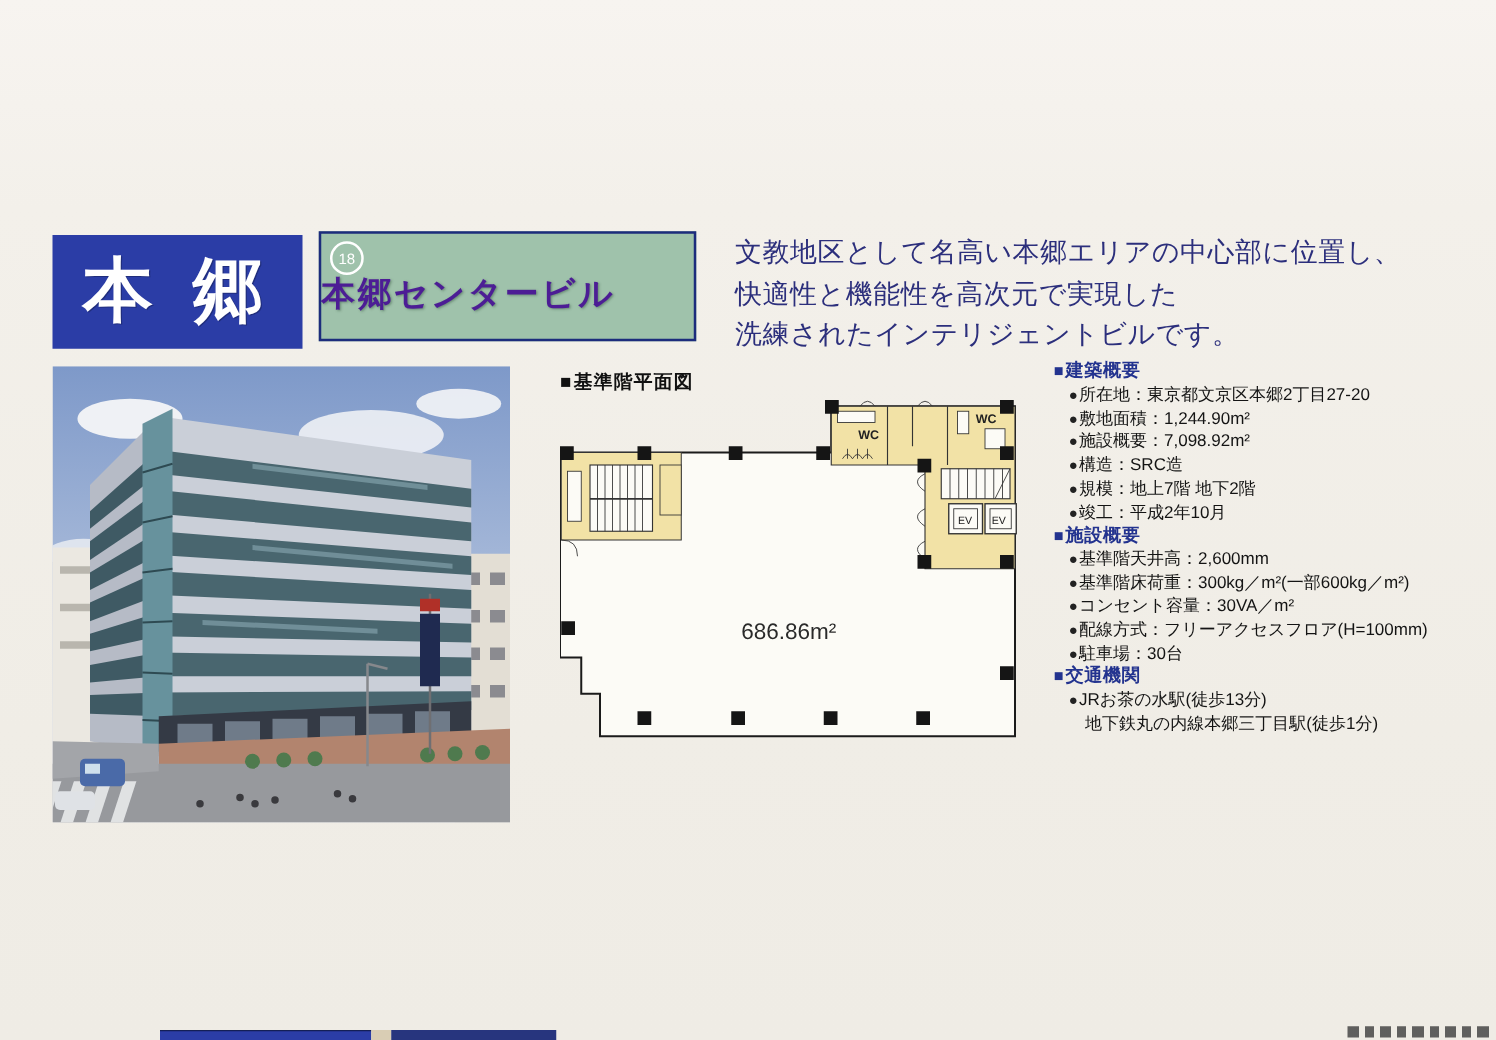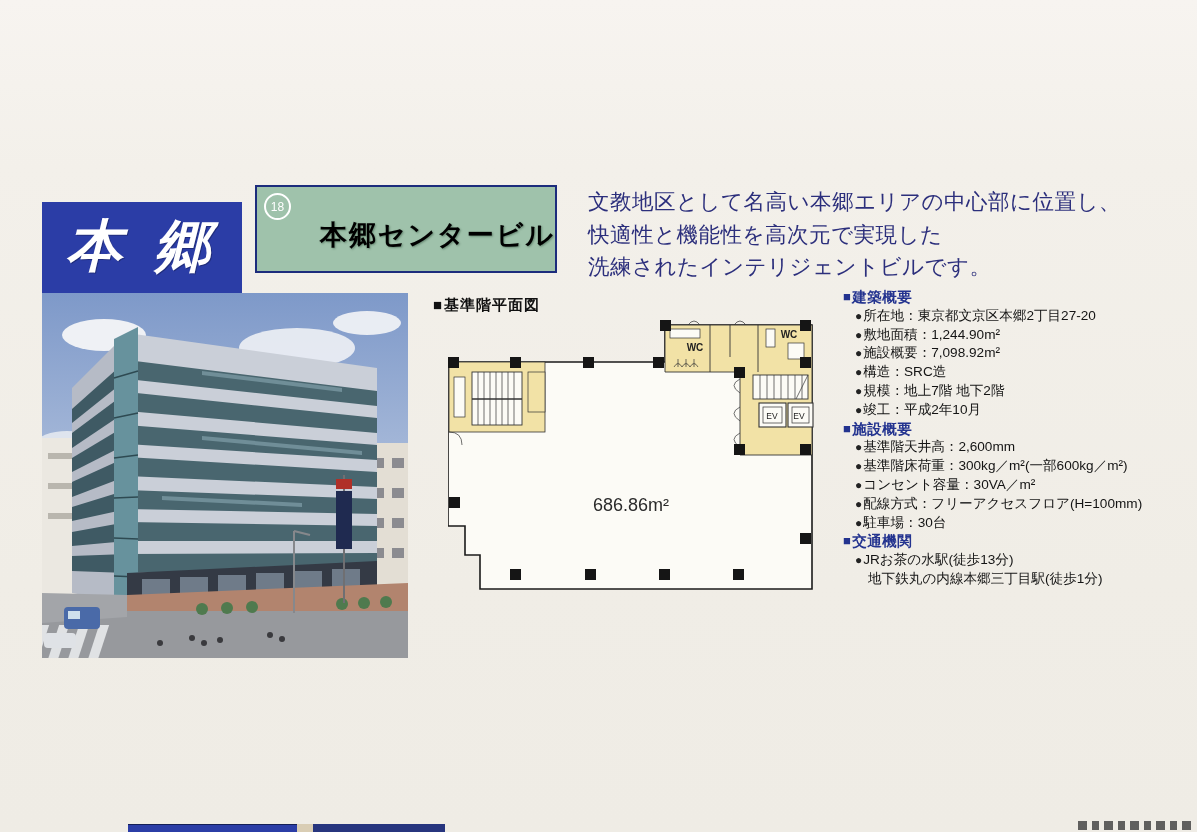--- a/index.html
+++ b/index.html
@@ -3,52 +3,52 @@
 <meta charset="utf-8">
 <style>
   html,body{margin:0;padding:0;}
   .page{
     position:relative;width:1197px;height:832px;overflow:hidden;
     background:linear-gradient(180deg,#f7f4f0 0%,#f3f0ea 20%,#f0ede6 70%,#efece5 100%);
     font-family:"Liberation Sans","DejaVu Sans",sans-serif;
   }
   
   .district-box{
-    position:absolute;left:42px;top:202px;width:200px;height:91px;
-    background:#2b3da6;display:flex;align-items:center;justify-content:center;font-style:italic;
+    position:absolute;left:42px;top:188px;width:200px;height:91px;
+    background:#2b3da6;display:flex;align-items:center;justify-content:center;
   }
   .district-box .txt{
     color:#fff;font-size:56px;font-weight:bold;letter-spacing:8px;line-height:1;
     text-shadow:1px 1px 0 rgba(0,0,0,.25);transform:translateY(-2px);
   }
   .name-box{
     position:absolute;left:255px;top:185px;width:302px;height:88px;
     background:#9fc2ab;border:2px solid #1c2c7c;box-sizing:border-box;
   }
   .badge{
     position:absolute;left:7px;top:6px;width:23px;height:23px;border:2px solid #fff;
     border-radius:50%;color:#fff;font-size:12px;font-weight:normal;
     display:flex;align-items:center;justify-content:center;
   }
   .name-box .bname{
-    position:absolute;left:0;right:0;top:30px;text-align:right;
-    color:#000000;font-size:27px;font-weight:bold;letter-spacing:2px;
+    position:absolute;left:0;right:0;top:30px;text-align:left;
+    color:#4c1d95;font-size:27px;font-weight:bold;letter-spacing:2px;
     text-shadow:1px 1px 2px rgba(40,70,50,.45);
   }
   .description{
     position:absolute;left:588px;top:186px;width:600px;
     font-family:"Liberation Serif","DejaVu Serif",serif;
     color:#2c2f7c;font-size:21.5px;line-height:32.5px;font-weight:500;letter-spacing:.5px;
   }
   .description div{white-space:nowrap;}
   
   .photo{position:absolute;left:42px;top:293px;width:366px;height:365px;}
   
   .plan-title{
-    position:absolute;left:433px;top:296px;font-size:15px;font-weight:bold;color:#111;
+    position:absolute;left:448px;top:296px;font-size:15px;font-weight:bold;color:#111;
     letter-spacing:1px;
   }
   .plan-title .sq{margin-right:1px;}
   .plan-svg{position:absolute;left:448px;top:315px;width:382px;height:285px;}
   
   .specs{position:absolute;left:843px;top:288px;width:354px;}
   .spec-head{
     color:#23338f;font-weight:bold;font-size:14.5px;line-height:18.8px;
     display:flex;align-items:center;white-space:nowrap;letter-spacing:.5px;
   }

